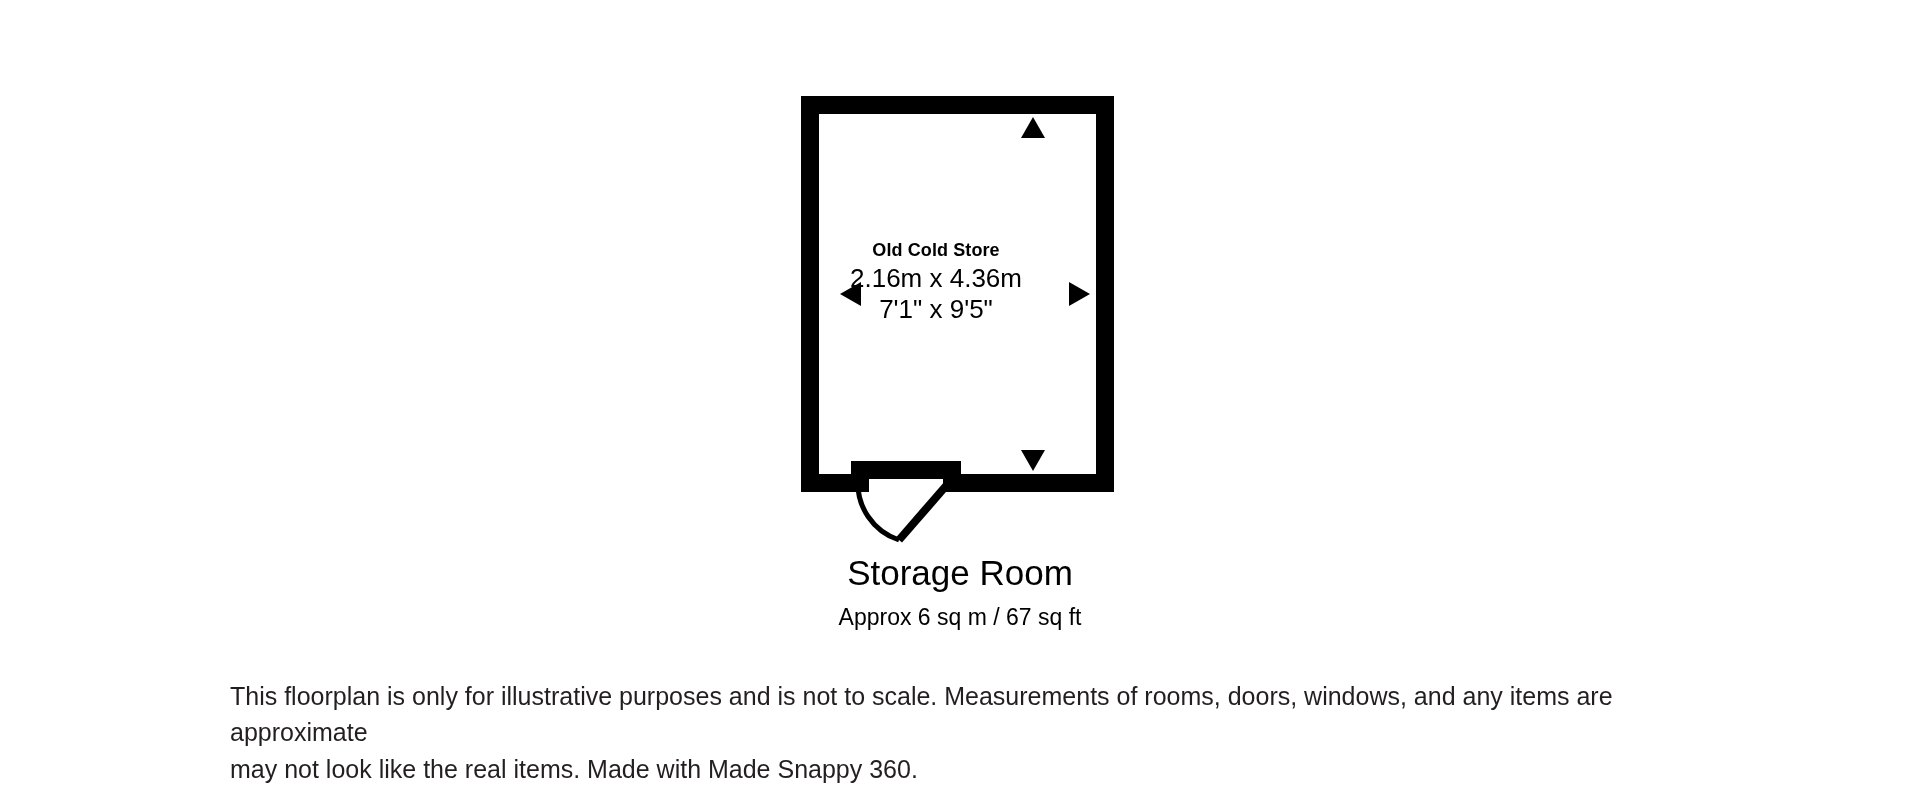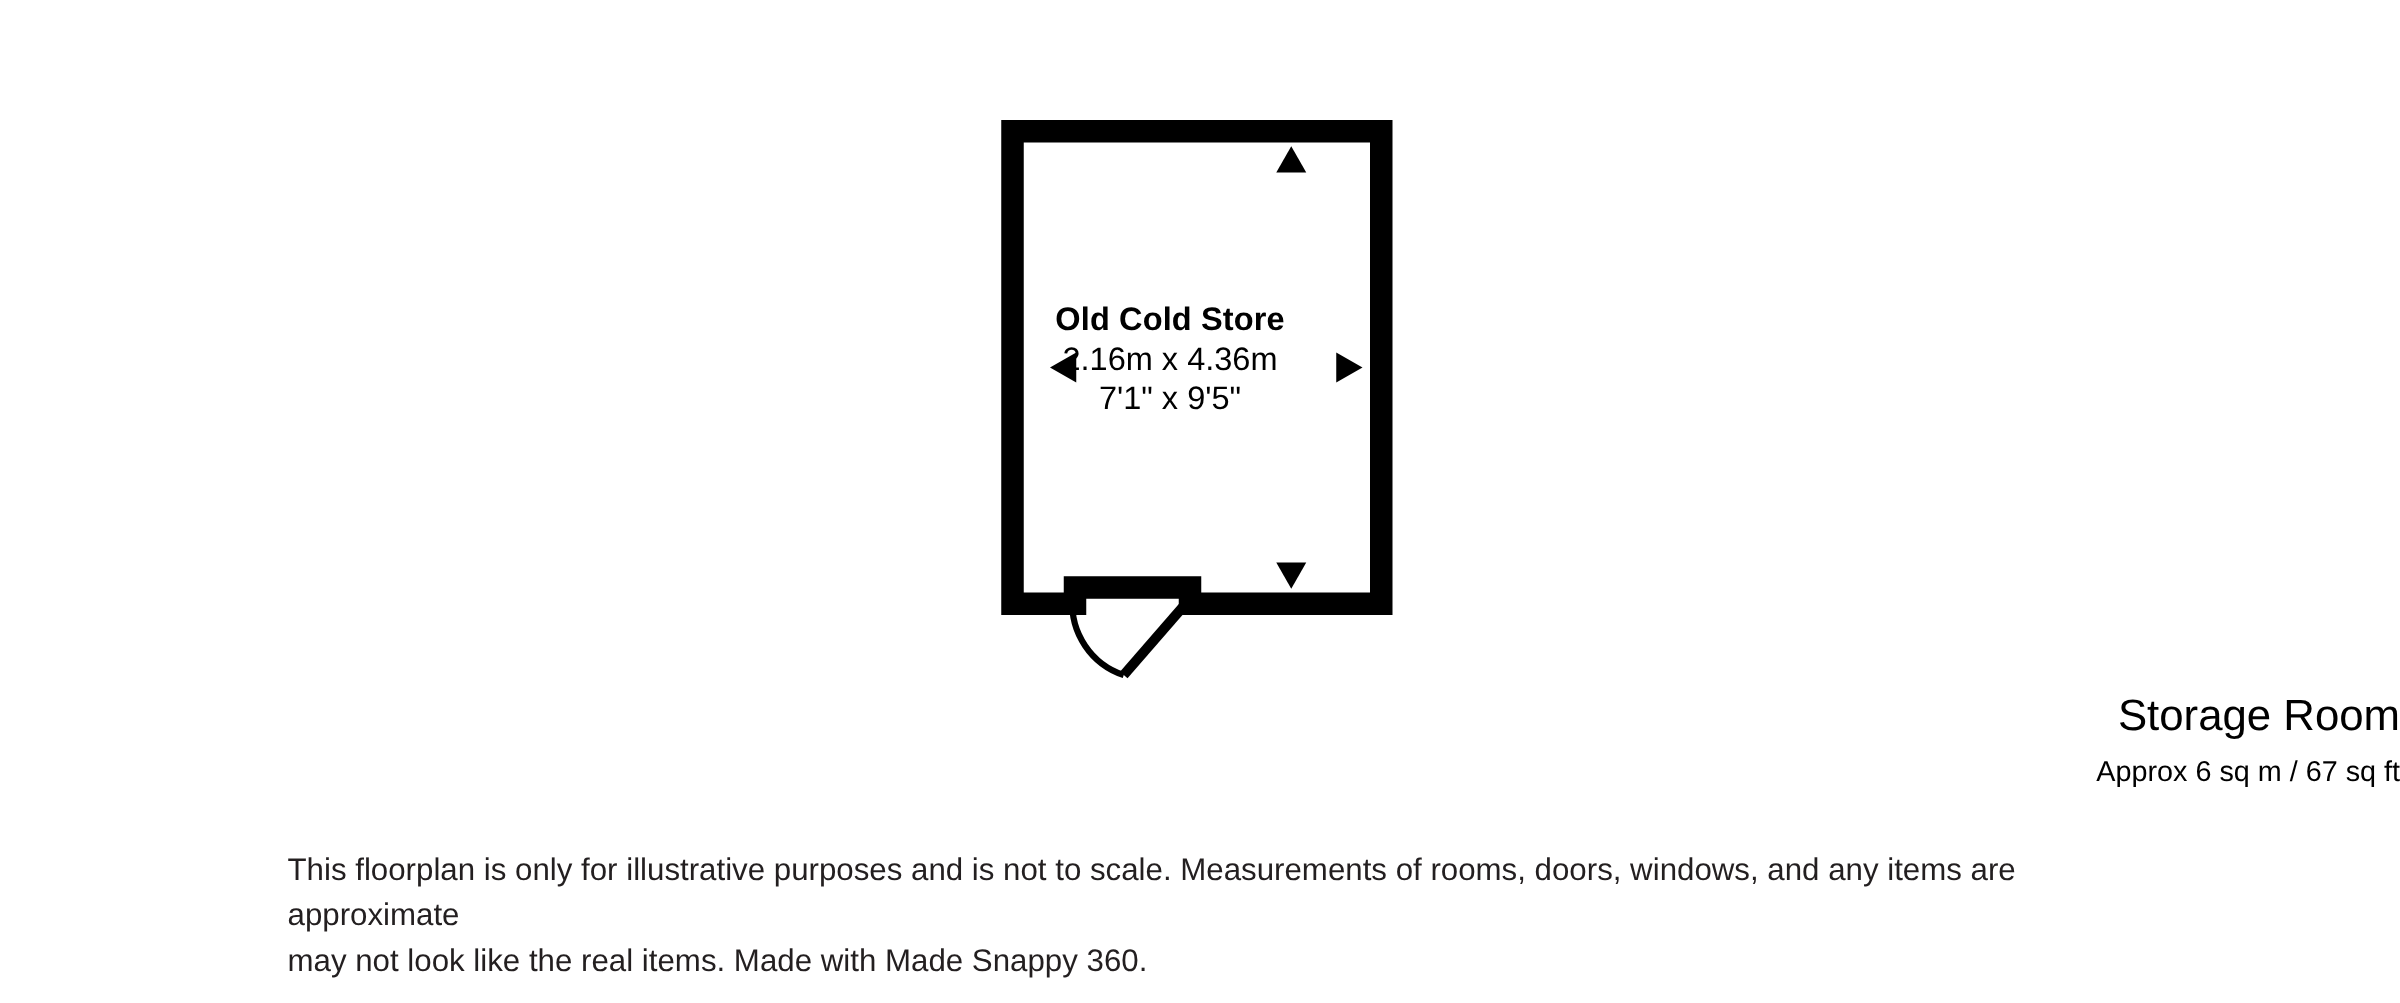--- a/index.html
+++ b/index.html
@@ -38,21 +38,21 @@
   
   .room-label {
     position: absolute;
     left: 806px;
     top: 240px;
     width: 260px;
     text-align: center;
     line-height: 1.16;
   }
   .room-name {
-    font-size: 26px;
+    font-size: 18px;
     font-weight: bold;
     letter-spacing: 0.1px;
     white-space: nowrap;
   }
   .room-dim-metric {
     font-size: 26px;
     font-weight: normal;
     white-space: nowrap;
     margin-top: 2px;
   }
@@ -62,21 +62,21 @@
     white-space: nowrap;
     margin-top: 1px;
   }
 
   
   .title-block {
     position: absolute;
     left: 0;
     top: 552px;
     width: 1920px;
-    text-align: right;
+    text-align: center;
   }
   .plan-title {
     font-size: 35px;
     font-weight: normal;
     color: #000000;
     line-height: 1.2;
   }
   .plan-area {
     margin-top: 10px;
     font-size: 23px;

